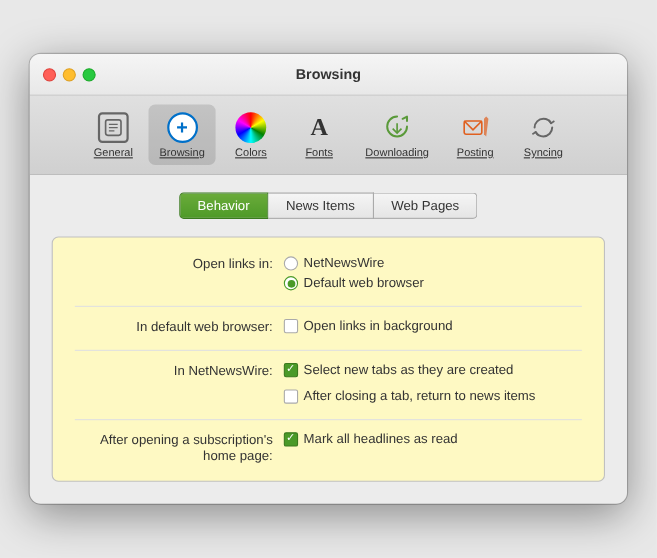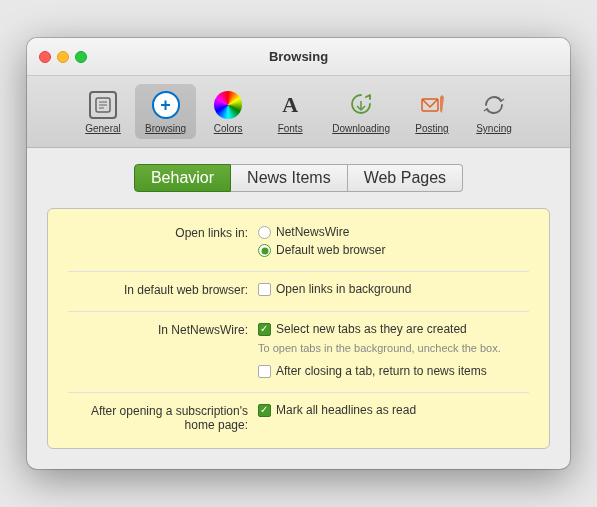--- a/index.html
+++ b/index.html
@@ -149,21 +149,21 @@
 
     .sub-tabs {
       display: flex;
       justify-content: center;
       gap: 0;
       margin-bottom: 16px;
     }
 
     .sub-tab {
       padding: 4px 16px;
-      font-size: 16px;
+      font-size: 12px;
       color: #333;
       border: 1px solid #aaa;
       background: linear-gradient(to bottom, #f5f5f5, #e5e5e5);
       cursor: pointer;
     }
 
     .sub-tab:first-child {
       border-radius: 4px 0 0 4px;
     }
 
@@ -426,21 +426,20 @@
 
       <div class="divider-row"></div>
 
       <div class="setting-row">
         <span class="setting-label">In NetNewsWire:</span>
         <div class="setting-controls">
           <label class="checkbox-item">
             <span class="checkbox-input checked"></span>
             <span>Select new tabs as they are created</span>
           </label>
-          <span class="hint-text">To open tabs in the background, uncheck the box.</span>
           <label class="checkbox-item" style="margin-top:6px;">
             <span class="checkbox-input"></span>
             <span>After closing a tab, return to news items</span>
           </label>
         </div>
       </div>
 
       <div class="divider-row"></div>
 
       <div class="setting-row">

